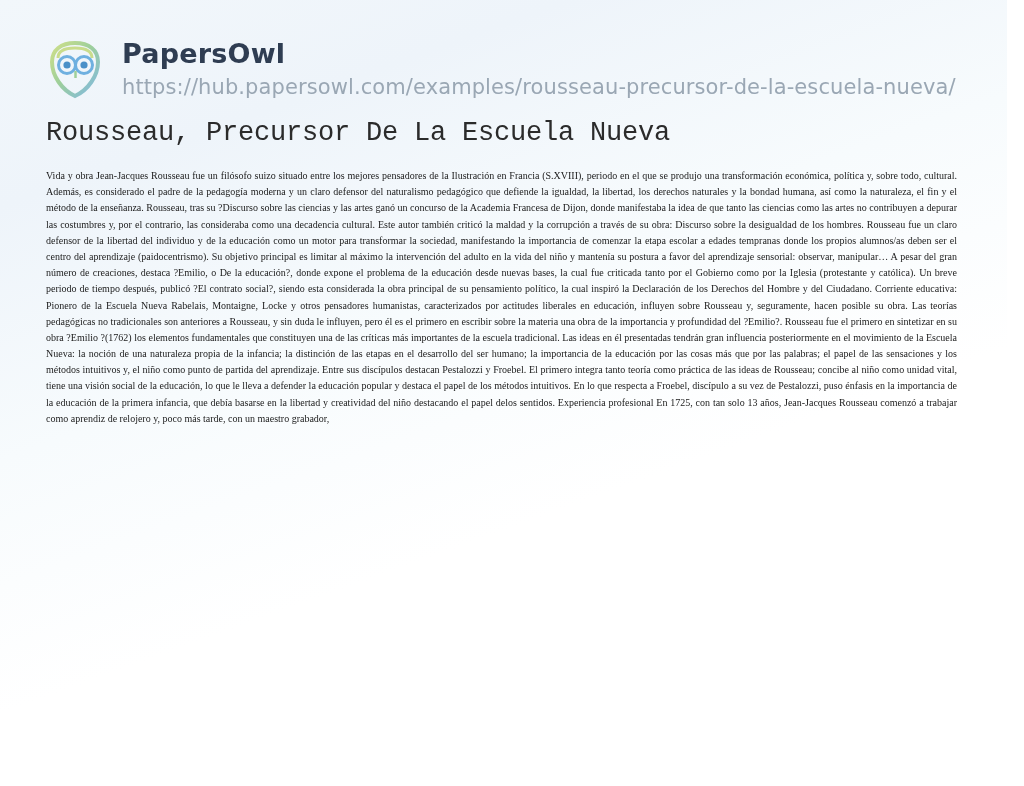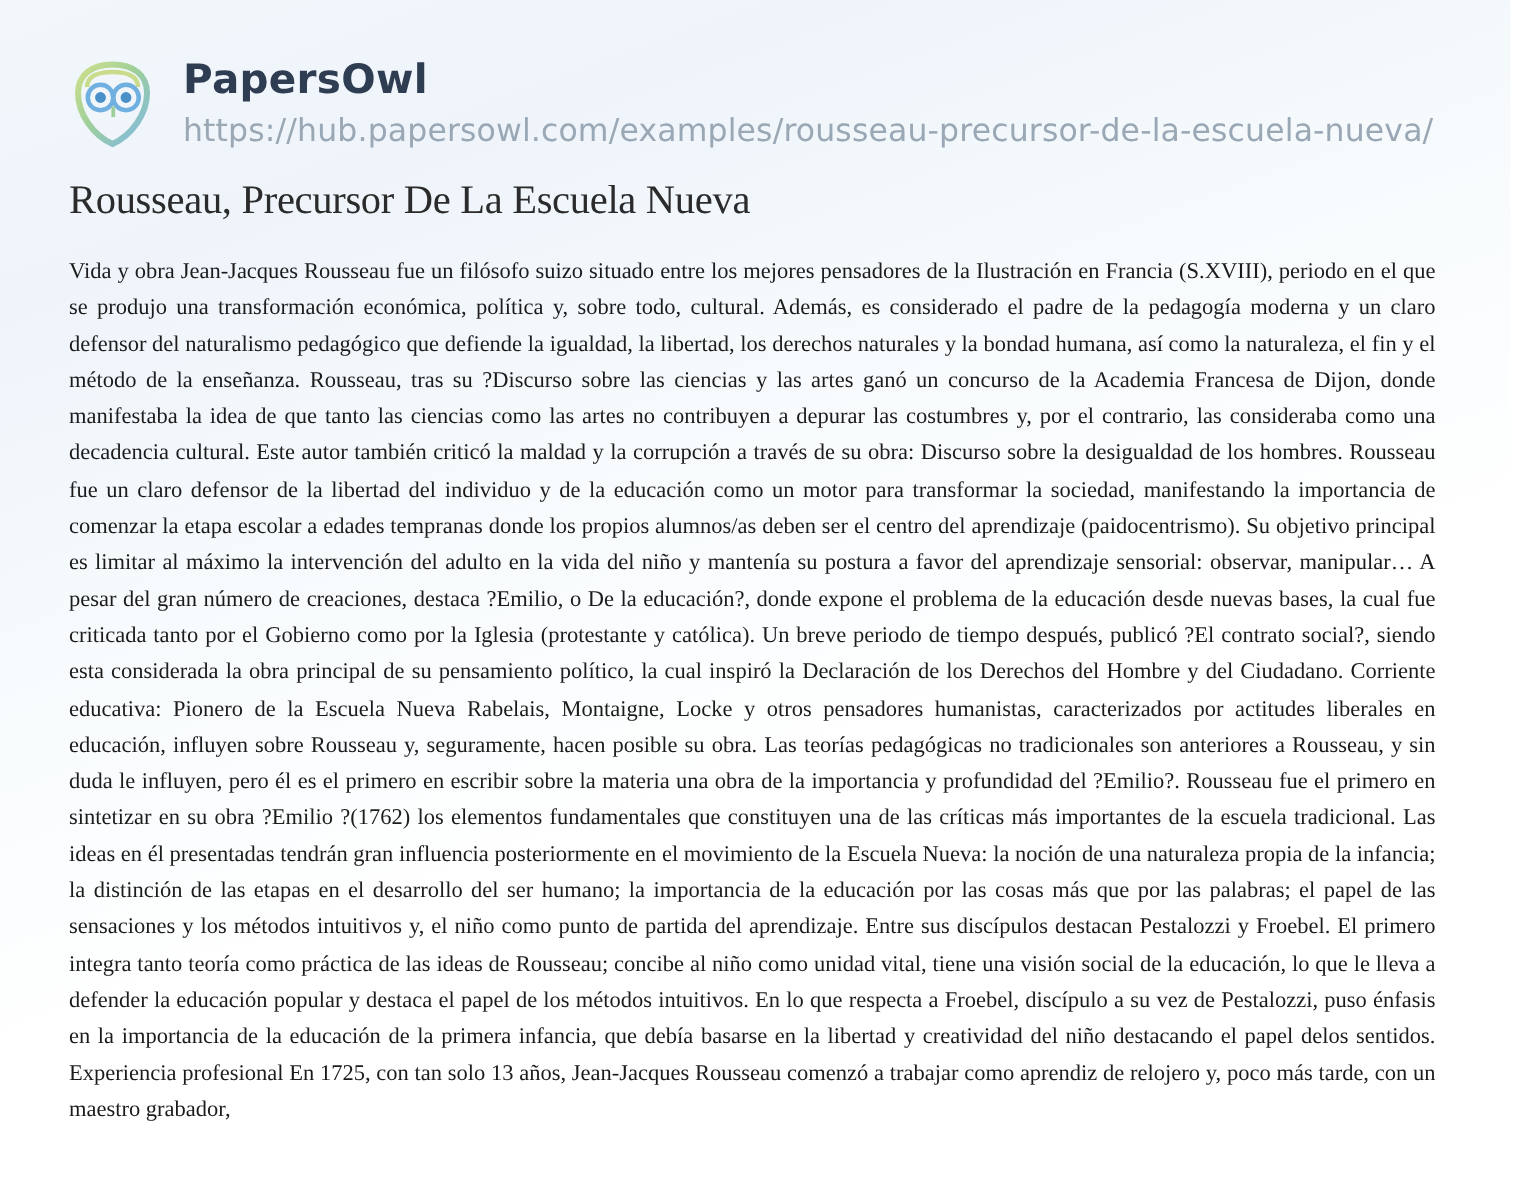--- a/index.html
+++ b/index.html
@@ -61,31 +61,31 @@
     letter-spacing: 0.1px;
     text-decoration: none;
   }
 
   
   .article {
     padding: 22px 46px 0 46px;
   }
 
   .article-title {
-    font-family: Liberation Serif, serif;
+    font-family: Liberation Mono, monospace;
     font-size: 27px;
     font-weight: normal;
     color: #2b2b2b;
     margin: 0 0 20px 0;
     letter-spacing: -0.2px;
   }
 
   .article-body {
     font-family: "Liberation Serif", serif;
-    font-size: 15px;
+    font-size: 10px;
     line-height: 1.62;
     color: #1b1b1b;
     text-align: justify;
     margin: 0;
     padding-right: 4px;
   }
 </style>
 </head>
 <body>
 

